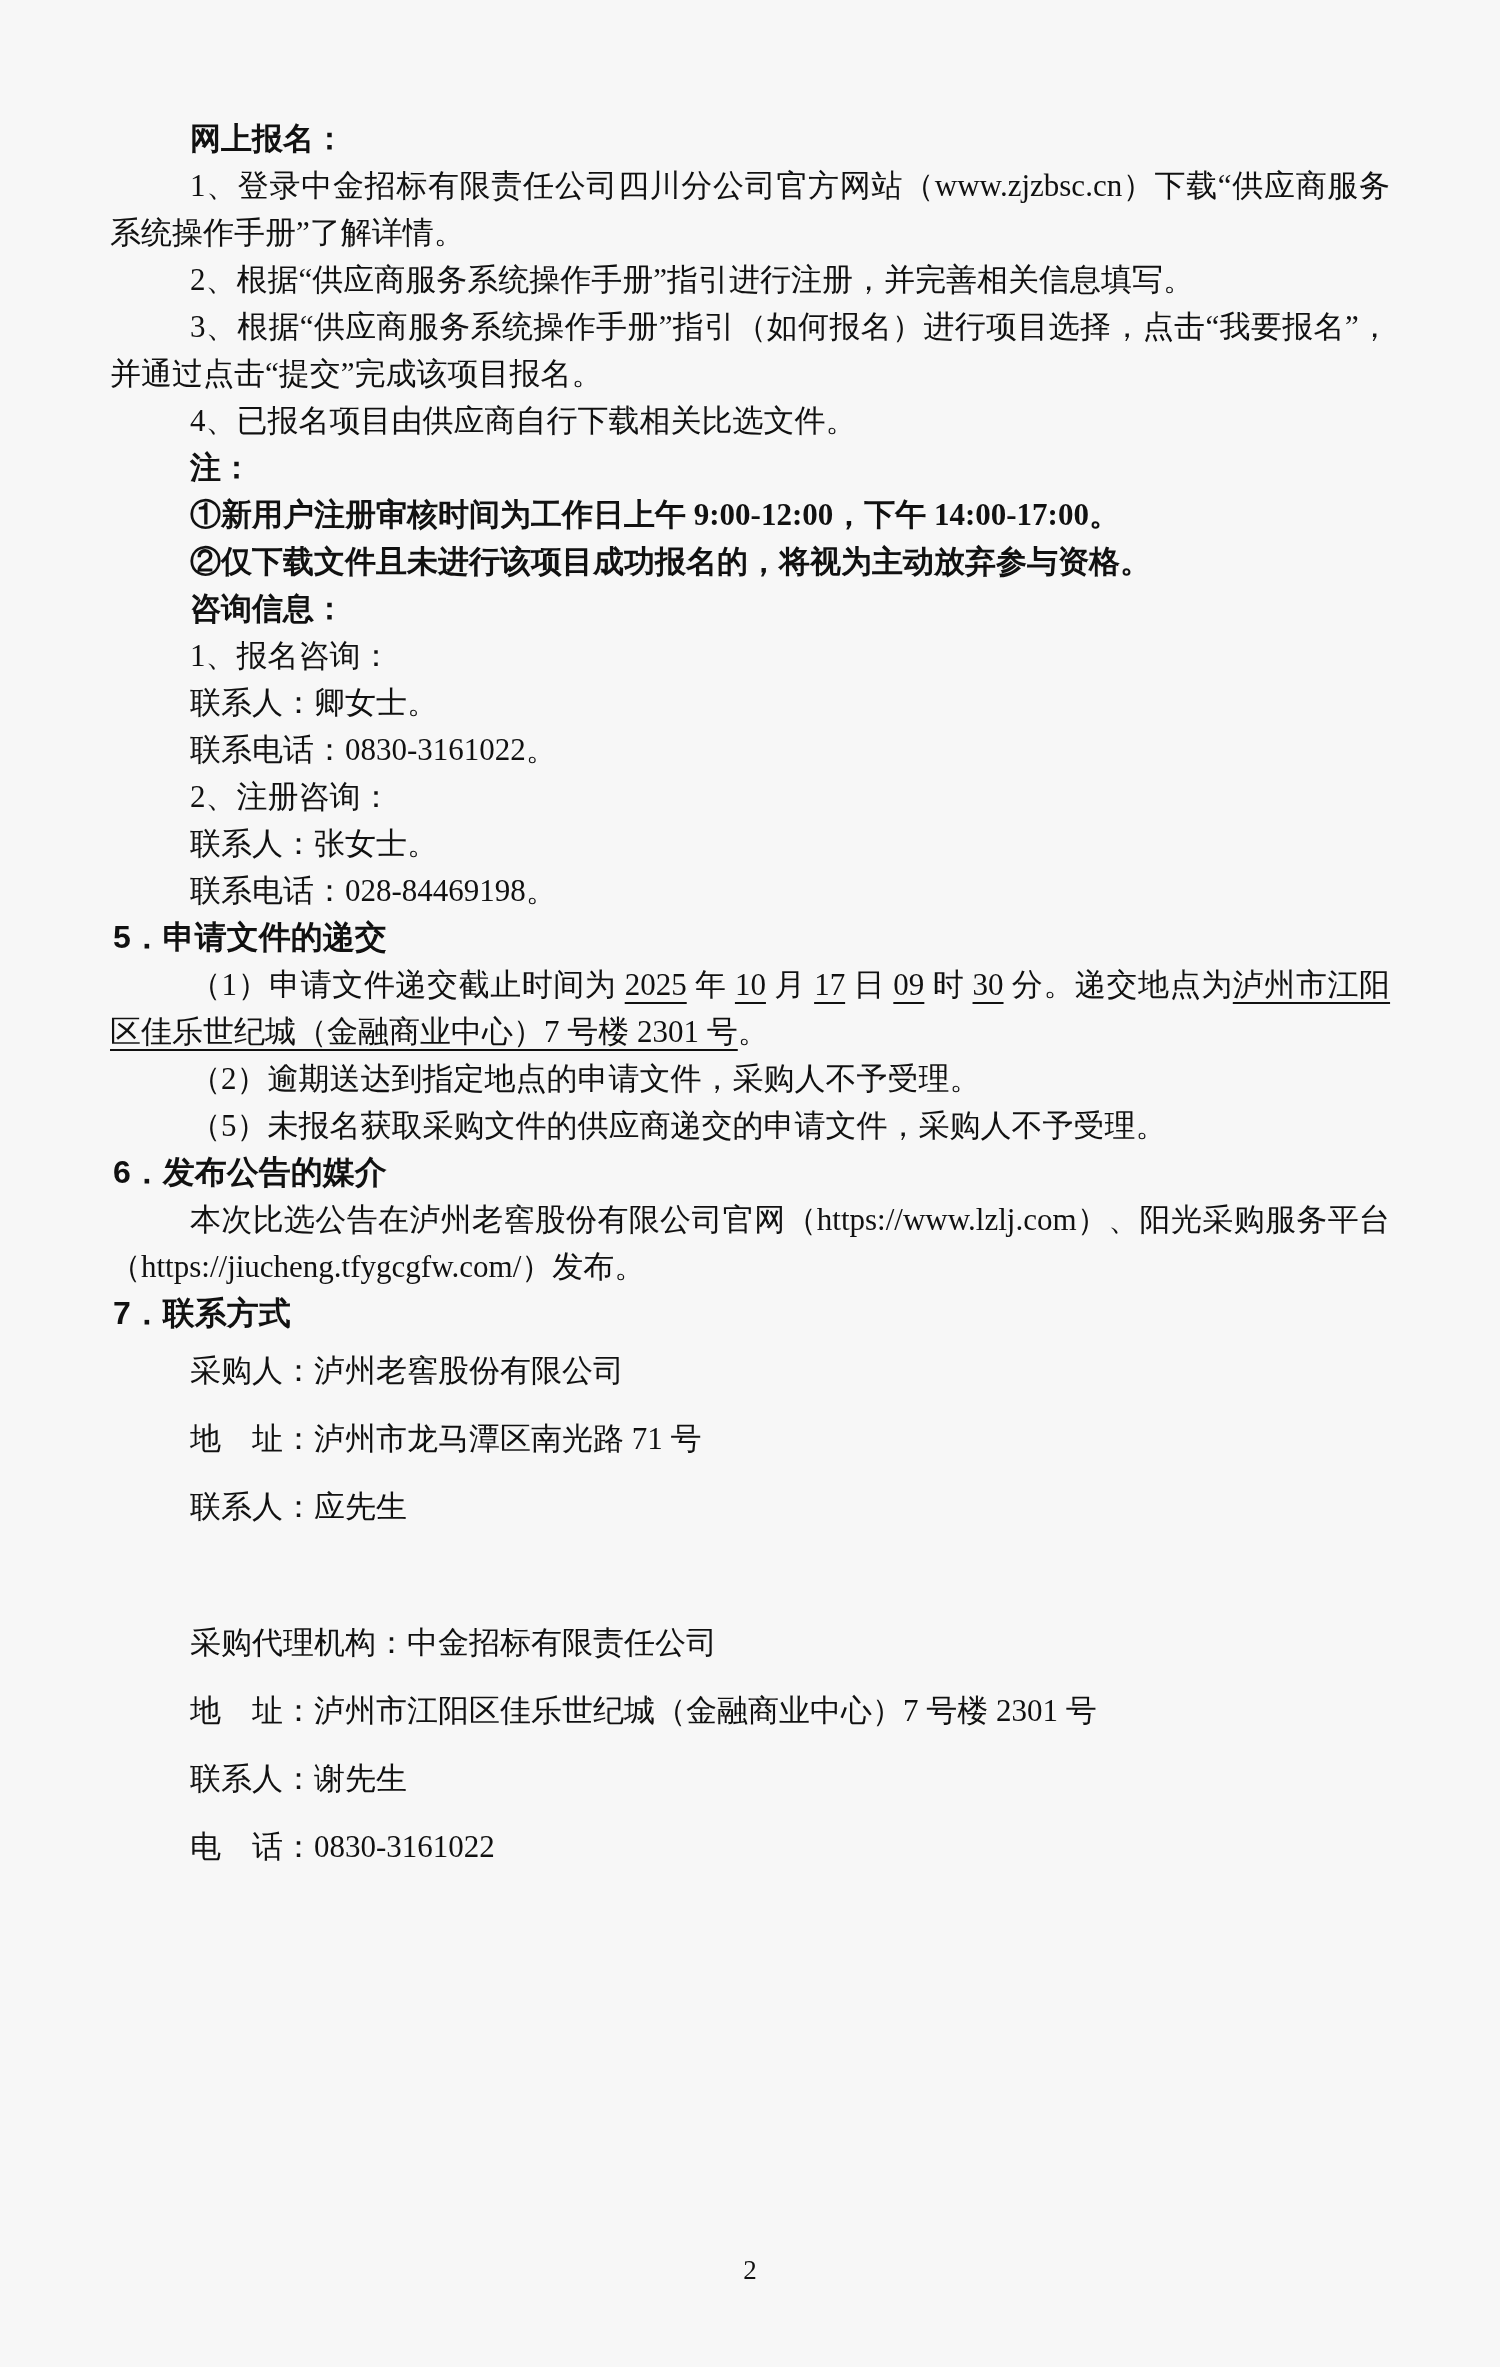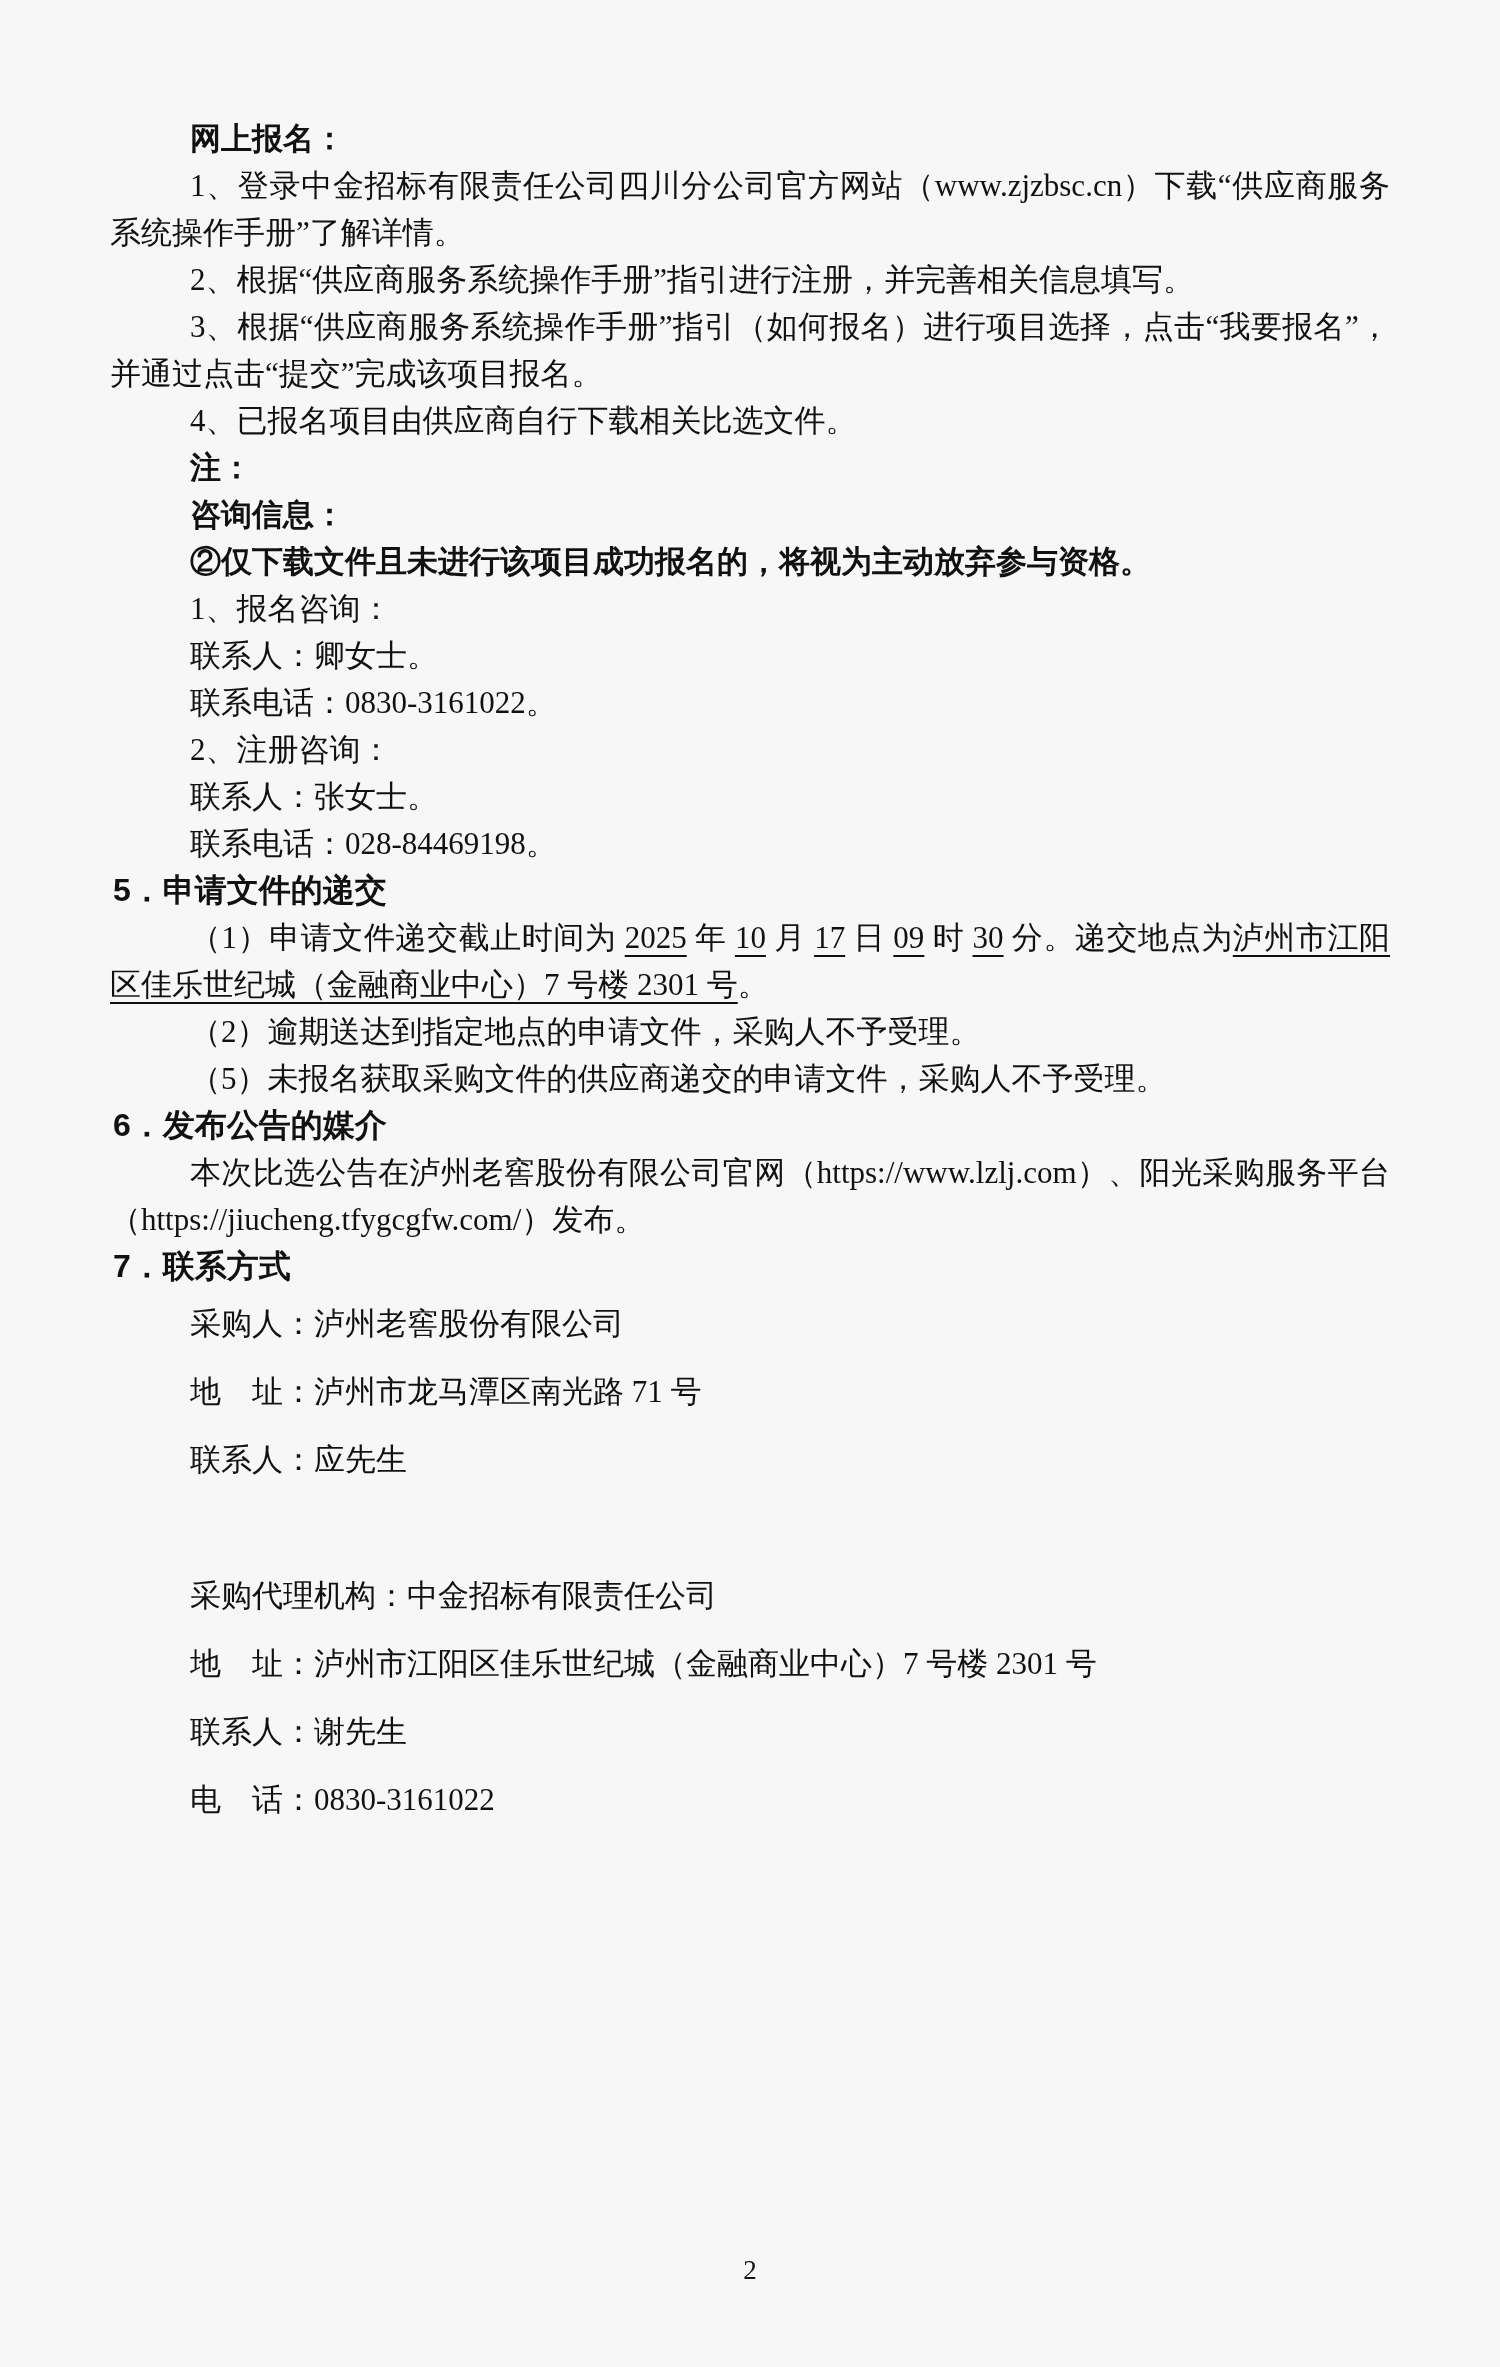--- a/index.html
+++ b/index.html
@@ -70,23 +70,24 @@
 <div class="page">
   <main class="content">
 
     <p class="para bold-serif">网上报名：</p>
     <p class="para">1、登录中金招标有限责任公司四川分公司官方网站（www.zjzbsc.cn）下载“供应商服务系统操作手册”了解详情。</p>
     <p class="para">2、根据“供应商服务系统操作手册”指引进行注册，并完善相关信息填写。</p>
     <p class="para">3、根据“供应商服务系统操作手册”指引（如何报名）进行项目选择，点击“我要报名”，并通过点击“提交”完成该项目报名。</p>
     <p class="para">4、已报名项目由供应商自行下载相关比选文件。</p>
 
     <p class="para bold-serif">注：</p>
+    <p class="para bold-serif">①新用户注册审核时间为工作日上午 9:00-12:00，下午 14:00-17:00。</p>
+    <p class="para bold-serif">②仅下载文件且未进行该项目成功报名的，将视为主动放弃参与资格。</p>
+
     <p class="para bold-serif">咨询信息：</p>
-
-    <p class="para bold-serif">②仅下载文件且未进行该项目成功报名的，将视为主动放弃参与资格。</p>
     <p class="para">1、报名咨询：</p>
     <p class="para">联系人：卿女士。</p>
     <p class="para">联系电话：0830-3161022。</p>
     <p class="para">2、注册咨询：</p>
     <p class="para">联系人：张女士。</p>
     <p class="para">联系电话：028-84469198。</p>
 
     <p class="para sec-heading">5．申请文件的递交</p>
     <p class="para"><span>（1）申请文件递交截止时间为 </span><span class="u">2025</span><span> 年 </span><span class="u">10</span><span> 月 </span><span class="u">17</span><span> 日 </span><span class="u">09</span><span> 时 </span><span class="u">30</span><span> 分。递交地点为</span><span class="u">泸州市江阳区佳乐世纪城（金融商业中心）7 号楼 2301 号</span><span>。</span></p>
     <p class="para">（2）逾期送达到指定地点的申请文件，采购人不予受理。</p>

